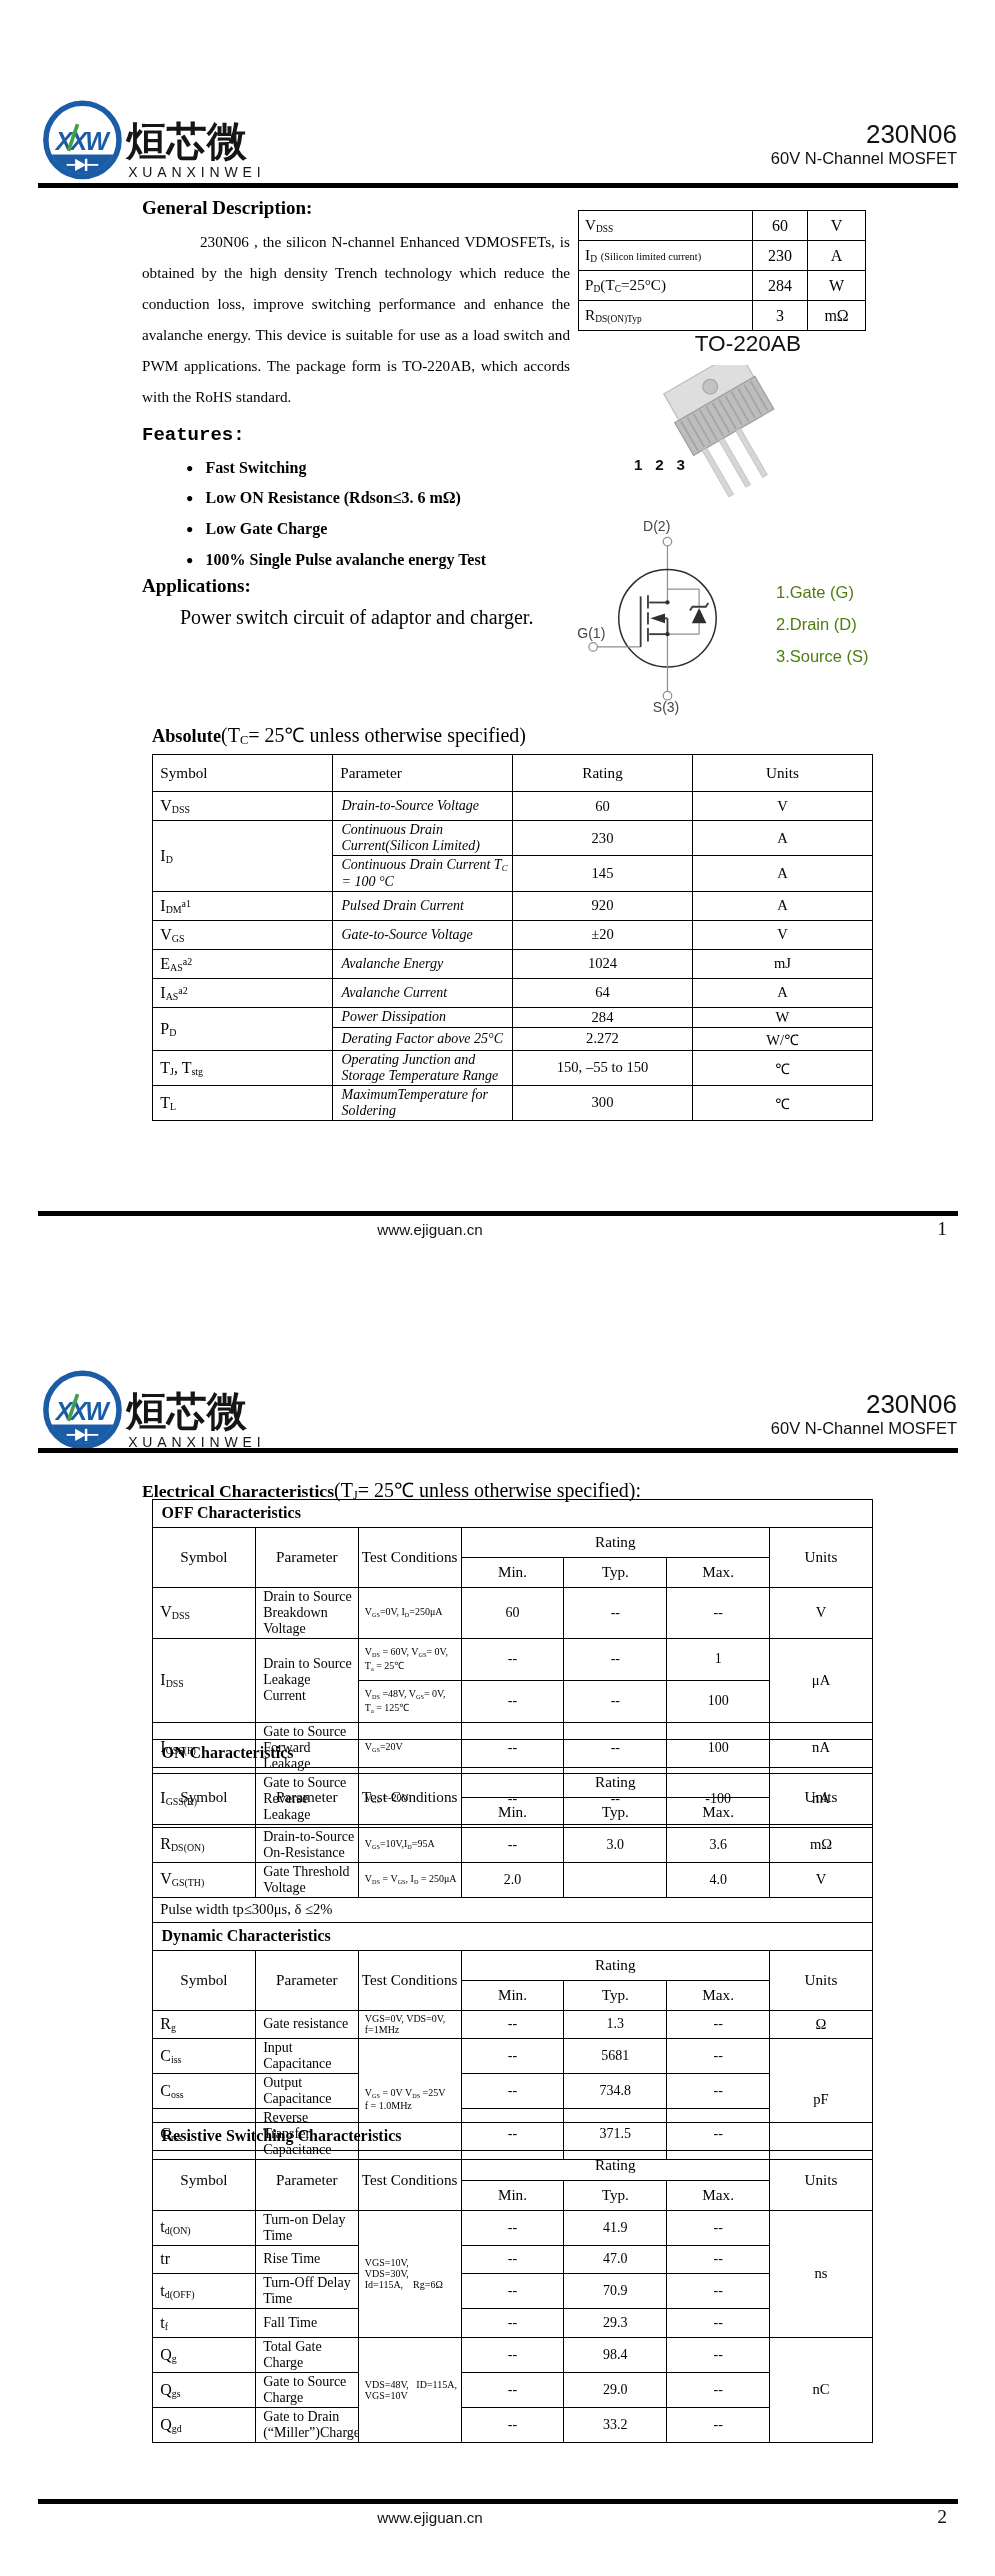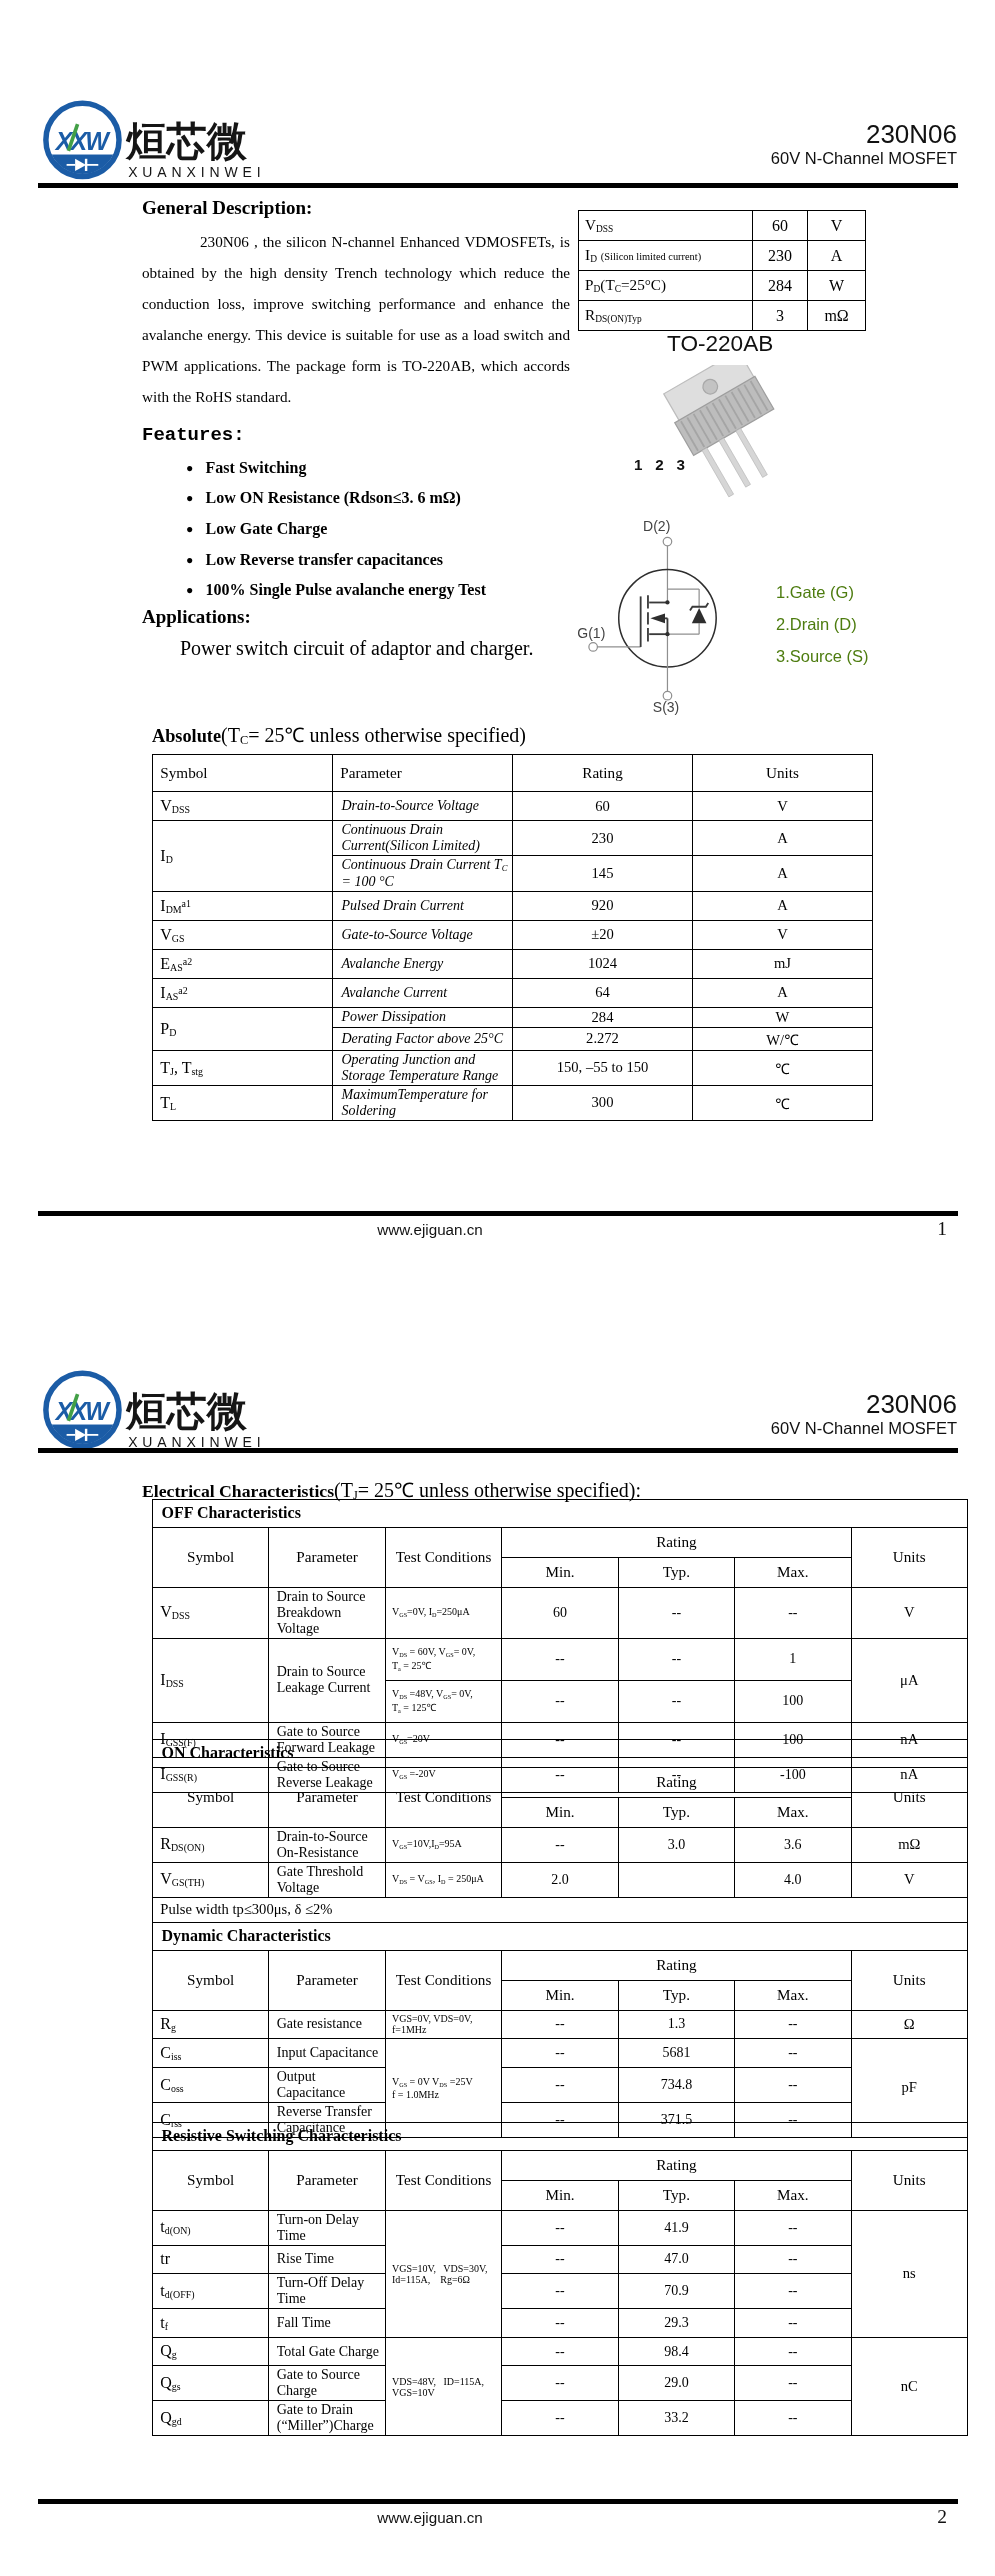--- a/index.html
+++ b/index.html
@@ -39,21 +39,21 @@
   
   .qt{position:absolute;left:578px;top:210px;border-collapse:collapse;table-layout:fixed;
       border:1.2px solid #000;}
   .qt td{border:1.2px solid #000;height:27px;overflow:hidden;}
   .qt .qp{width:166px;padding-left:6.1px;font-size:15.2px;}
   .qt .qv{width:52px;text-align:center;font-size:16px;}
   .qt .qu{width:55px;text-align:center;font-size:16px;}
   .qt .small{font-size:10.4px;}
 
   
-  .pkg-name{position:absolute;left:667px;top:331px;width:134px;text-align:left;
+  .pkg-name{position:absolute;left:667px;top:331px;width:134px;text-align:right;
             font-family:"Liberation Sans",sans-serif;font-size:22.6px;color:#111;}
   .pkg-svg{position:absolute;left:615px;top:365px;}
   .pkg-pins{position:absolute;left:634px;top:456px;font-family:"Liberation Sans",sans-serif;
             font-size:15.2px;font-weight:bold;letter-spacing:4.3px;color:#111;}
   .sym-svg{position:absolute;left:576px;top:516px;}
   .pinfn{position:absolute;left:776px;top:576px;font-family:"Liberation Sans",sans-serif;
          font-size:16.5px;line-height:32px;color:#4d7c0f;}
 
   
   .abs-sec{position:absolute;left:152px;top:721px;width:723px;}
@@ -66,21 +66,21 @@
   .abs-t .sym{width:87px;font-size:16px;padding-left:7.3px;height:26px;}
   .abs-t .par{width:325px;font-size:14px;padding-left:8.5px;font-style:italic;}
   .abs-t .rat{width:215px;text-align:center;font-size:14.6px;}
   .abs-t .un{width:90px;text-align:center;font-size:14.6px;}
   .abs-t .hl{padding-left:7.3px;}
   .abs-t .hc{text-align:center;}
 
   
   .ec-head{position:absolute;left:142px;top:173px;font-size:17.7px;font-weight:bold;}
   .ect{position:absolute;left:152px;border-collapse:collapse;table-layout:fixed;
-       border:1.8px solid #000;width:816px;}
+       border:1.8px solid #000;width:721px;}
   .ect td{border:1.2px solid #000;overflow:hidden;}
   .ect .cap td{font-size:16px;font-weight:bold;padding:4.3px 0 4.3px 8.5px;text-align:left;}
   .ect .th td{text-align:center;font-size:15.2px;height:27px;}
   .ect .sym{width:129px;font-size:16px;padding-left:7.3px;height:25.6px;}
   .ect .par{width:231px;font-size:14px;padding-left:7.3px;margin-left:24px;}
   .ect .tc{width:169px;font-size:10px;padding-left:6.1px;white-space:pre-wrap;}
   .ect .mn{width:46px;text-align:center;font-size:14px;}
   .ect .ty{width:48px;text-align:center;font-size:14px;}
   .ect .mx{width:49px;text-align:center;font-size:14px;}
   .ect .un{width:51px;text-align:center;font-size:14.6px;}
@@ -121,21 +121,20 @@
   <div class="hdr-rule"></div>
 
   <div class="leftcol">
     <h2 class="h-sec">General Description:</h2>
     <p class="gd-body">230N06 , the silicon N-channel Enhanced VDMOSFETs, is obtained by the high density Trench technology which reduce the conduction loss, improve switching performance and enhance the avalanche energy. This device is suitable for use as a load switch and PWM applications. The package form is TO-220AB, which accords with the RoHS standard.</p>
     <h2 class="h-sec h-feat">Features:</h2>
     <ul class="feat-list">
       <li>Fast Switching</li>
       <li>Low ON Resistance (Rdson≤3. 6 mΩ)</li>
       <li>Low Gate Charge</li>
-      <li>Low Reverse transfer capacitances</li>
       <li>100% Single Pulse avalanche energy Test</li>
     </ul>
     <h2 class="h-sec">Applications:</h2>
     <p class="apps-body">Power switch circuit of adaptor and charger.</p>
   </div>
 
   <table class="qt">
     <tbody>
         <tr>
       <td class="qp"><span>V<sub>DSS</sub></span><span class="small"></span></td>

